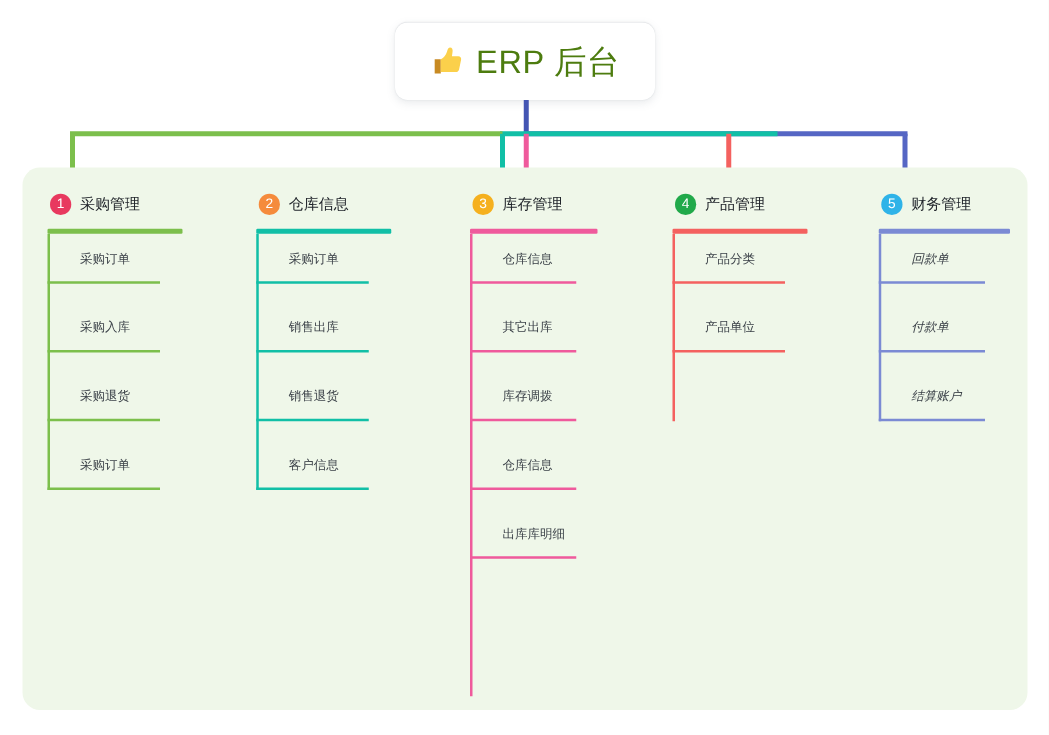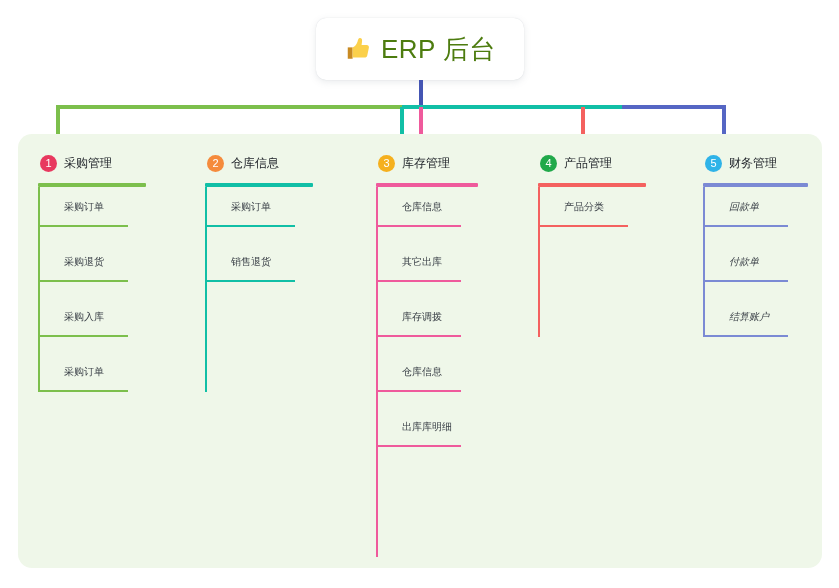--- a/index.html
+++ b/index.html
@@ -102,25 +102,25 @@
           <span class="head-label">采购管理</span>
         </div>
         <div class="head-rule" style="width: 108px; background: rgb(124, 191, 76);"></div>
         <div class="items" style="height: 220px;">
           <div class="spine" style="height: 205px; background: rgb(124, 191, 76);"></div>
           <div class="item">
             <span class="item-label">采购订单</span>
             <div class="item-rule" style="width: 90px; background: rgb(124, 191, 76);"></div>
           </div>
           <div class="item">
+            <span class="item-label">采购入库</span>
+            <div class="item-rule" style="width: 90px; background: rgb(124, 191, 76);"></div>
+          </div>
+          <div class="item">
             <span class="item-label">采购退货</span>
-            <div class="item-rule" style="width: 90px; background: rgb(124, 191, 76);"></div>
-          </div>
-          <div class="item">
-            <span class="item-label">采购入库</span>
             <div class="item-rule" style="width: 90px; background: rgb(124, 191, 76);"></div>
           </div>
           <div class="item">
             <span class="item-label">采购订单</span>
             <div class="item-rule" style="width: 90px; background: rgb(124, 191, 76);"></div>
           </div>
         </div>
       </div>
       <div class="col" style="left: 205px; top: 148px;">
         <div class="col-head">
@@ -128,21 +128,29 @@
           <span class="head-label">仓库信息</span>
         </div>
         <div class="head-rule" style="width: 108px; background: rgb(17, 191, 166);"></div>
         <div class="items" style="height: 220px;">
           <div class="spine" style="height: 205px; background: rgb(17, 191, 166);"></div>
           <div class="item">
             <span class="item-label">采购订单</span>
             <div class="item-rule" style="width: 90px; background: rgb(17, 191, 166);"></div>
           </div>
           <div class="item">
+            <span class="item-label">销售出库</span>
+            <div class="item-rule" style="width: 90px; background: rgb(17, 191, 166);"></div>
+          </div>
+          <div class="item">
             <span class="item-label">销售退货</span>
+            <div class="item-rule" style="width: 90px; background: rgb(17, 191, 166);"></div>
+          </div>
+          <div class="item">
+            <span class="item-label">客户信息</span>
             <div class="item-rule" style="width: 90px; background: rgb(17, 191, 166);"></div>
           </div>
         </div>
       </div>
       <div class="col" style="left: 376px; top: 148px;">
         <div class="col-head">
           <span class="badge" style="background: rgb(245, 176, 30);">3</span>
           <span class="head-label">库存管理</span>
         </div>
         <div class="head-rule" style="width: 102px; background: rgb(239, 90, 156);"></div>
@@ -175,20 +183,24 @@
           <span class="badge" style="background: rgb(33, 169, 74);">4</span>
           <span class="head-label">产品管理</span>
         </div>
         <div class="head-rule" style="width: 108px; background: rgb(244, 97, 95);"></div>
         <div class="items" style="height: 165px;">
           <div class="spine" style="height: 150px; background: rgb(244, 97, 95);"></div>
           <div class="item">
             <span class="item-label">产品分类</span>
             <div class="item-rule" style="width: 90px; background: rgb(244, 97, 95);"></div>
           </div>
+          <div class="item">
+            <span class="item-label">产品单位</span>
+            <div class="item-rule" style="width: 90px; background: rgb(244, 97, 95);"></div>
+          </div>
         </div>
       </div>
       <div class="col" style="left: 703px; top: 148px;">
         <div class="col-head">
           <span class="badge" style="background: rgb(47, 179, 232);">5</span>
           <span class="head-label">财务管理</span>
         </div>
         <div class="head-rule" style="width: 105px; background: rgb(123, 138, 212);"></div>
         <div class="items" style="height: 165px; font-style: italic;">
           <div class="spine" style="height: 150px; background: rgb(123, 138, 212);"></div>

